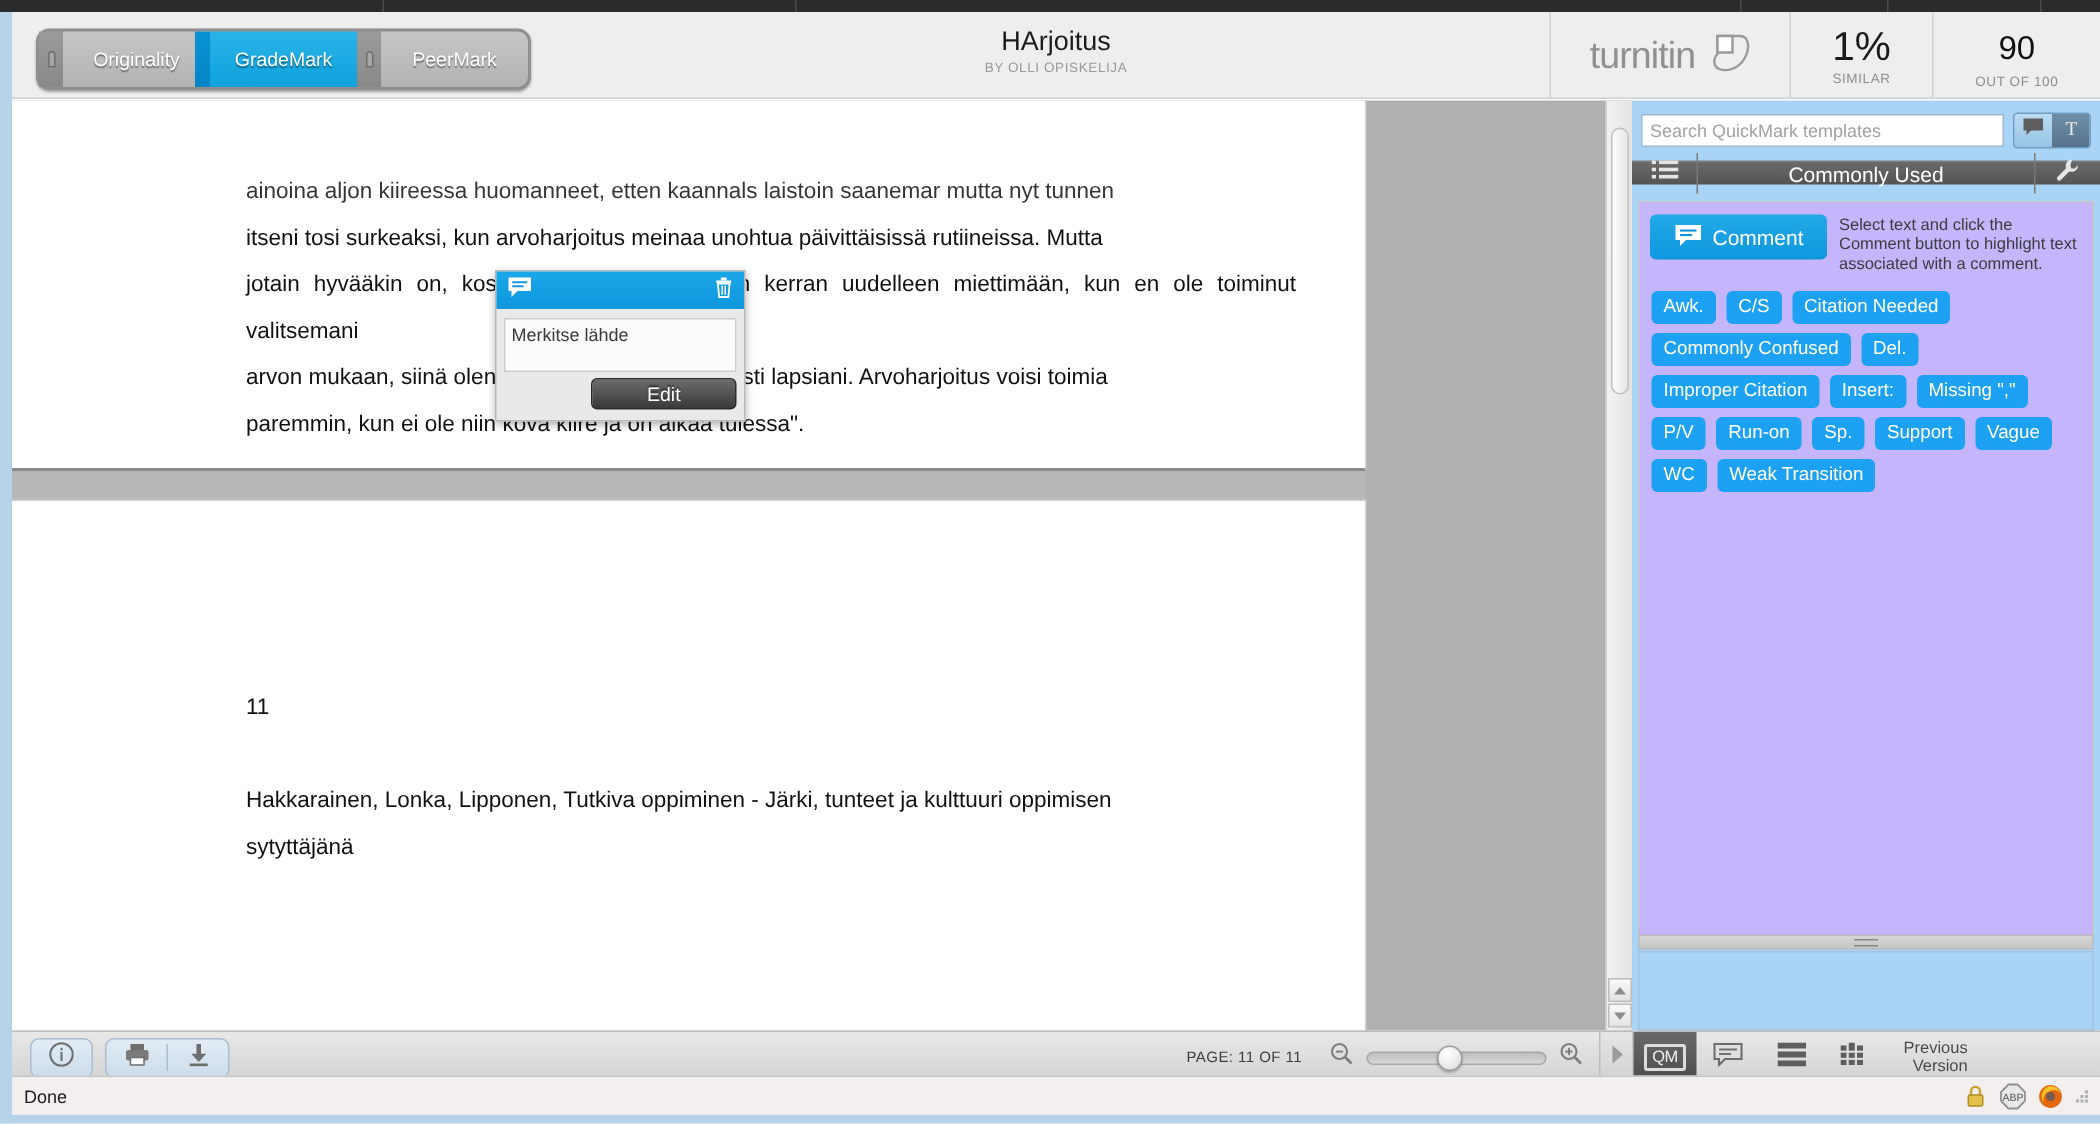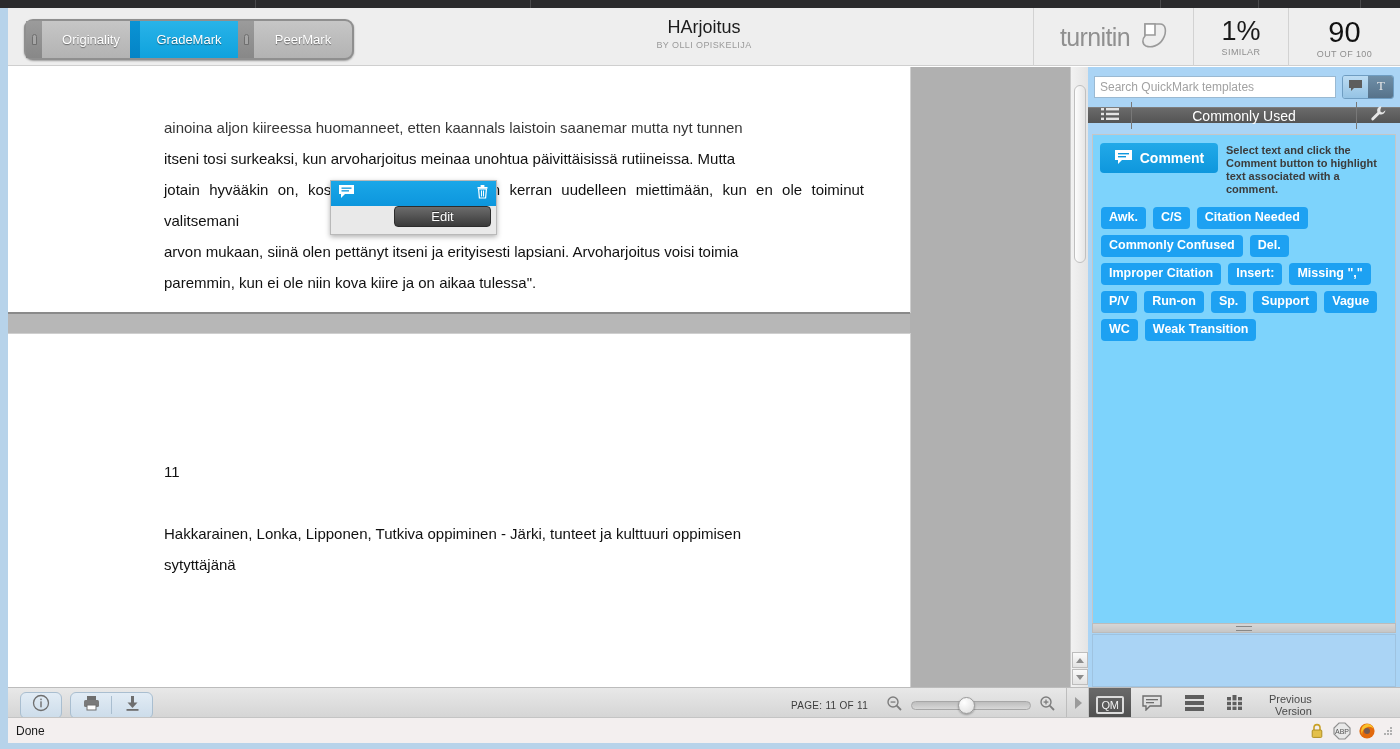--- a/index.html
+++ b/index.html
@@ -91,21 +91,21 @@
     border-left: 1px solid #d2d2d2;
   }
   .brand { width: 160px; }
   .brand-inner { display:flex; align-items:center; gap:2px; }
   .brand-text { font-size: 25px; color: #909090; letter-spacing: -0.6px; }
   .brand-mark { margin-left:1px; }
   .score { width: 95px; }
   .score-num { font-size: 27px; color: #1a1a1a; line-height: 29px; }
   .score-lbl { font-size: 9px; color: #8e8e8e; letter-spacing: .4px; margin-top:1px; }
   .grade { width: 112px; }
-  .grade-num { font-size: 29px; color: #111; line-height: 32px; }
+  .grade-num { font-size: 22px; color: #111; line-height: 32px; }
 
   
   .viewer {
     position: absolute; top: 67px; left: 8px;
     width: 1080px; height: 620px;
     background: #b0b0b0;
     overflow: hidden;
   }
   .page {
     position: absolute; left: 0; width: 902px; background: #ffffff;
@@ -245,23 +245,22 @@
   }
   .sp-header .hcell {
     height: 27px; display:flex;align-items:center;justify-content:center; cursor:pointer;
   }
   .hcell.left { width: 44px; border-right:1px solid #787878; }
   .hcell.mid  { flex:1; color:#fff; font-size:14px; }
   .hcell.right{ width: 44px; border-left:1px solid #787878; }
 
   .sp-list {
     position:absolute; top: 67px; left:4px; right:4px; bottom: 60px;
-    background: #7dd3fc; border:1px solid #c6c6c6;
+    background: #c4b5fd; border:1px solid #c6c6c6;
     overflow: hidden;
-    font-weight: bold;
   }
   .qm-intro { display:flex; padding: 8px 7px 6px 7px; gap: 8px; }
   .qm-comment-btn {
     width: 118px; height: 30px; border-radius:4px;
     background: linear-gradient(#22a9e8,#0e97dd);
     display:flex;align-items:center;justify-content:center; gap:7px;
     color:#fff; font-size:14px; cursor:pointer; flex:none;
   }
   .qm-hint { font-size: 11px; color:#3c3c3c; line-height: 13px; padding-top:1px; }
 
@@ -419,20 +418,21 @@
         <span>
           <svg width="13" height="15" viewBox="0 0 13 15">
             <rect x="1.5" y="3" width="10" height="1.6" fill="#ffffff"></rect>
             <rect x="4.6" y="1" width="3.8" height="2" fill="#ffffff"></rect>
             <path d="M2.6 5 H10.4 L9.6 14 H3.4 Z" fill="none" stroke="#ffffff" stroke-width="1.2"></path>
             <rect x="5" y="6.5" width="1" height="6" fill="#ffffff"></rect>
             <rect x="7" y="6.5" width="1" height="6" fill="#ffffff"></rect>
           </svg>
         </span>
       </div>
+      <div class="cp-body">Merkitse lähde</div>
       <div class="cp-foot">
         <div class="cp-edit">Edit</div>
       </div>
     </div>
 
     <div class="v-scroll">
       <div class="v-thumb" style="top:18px;"></div>
       <div class="v-btn up">
           <div class="tri up"></div>
         </div>

